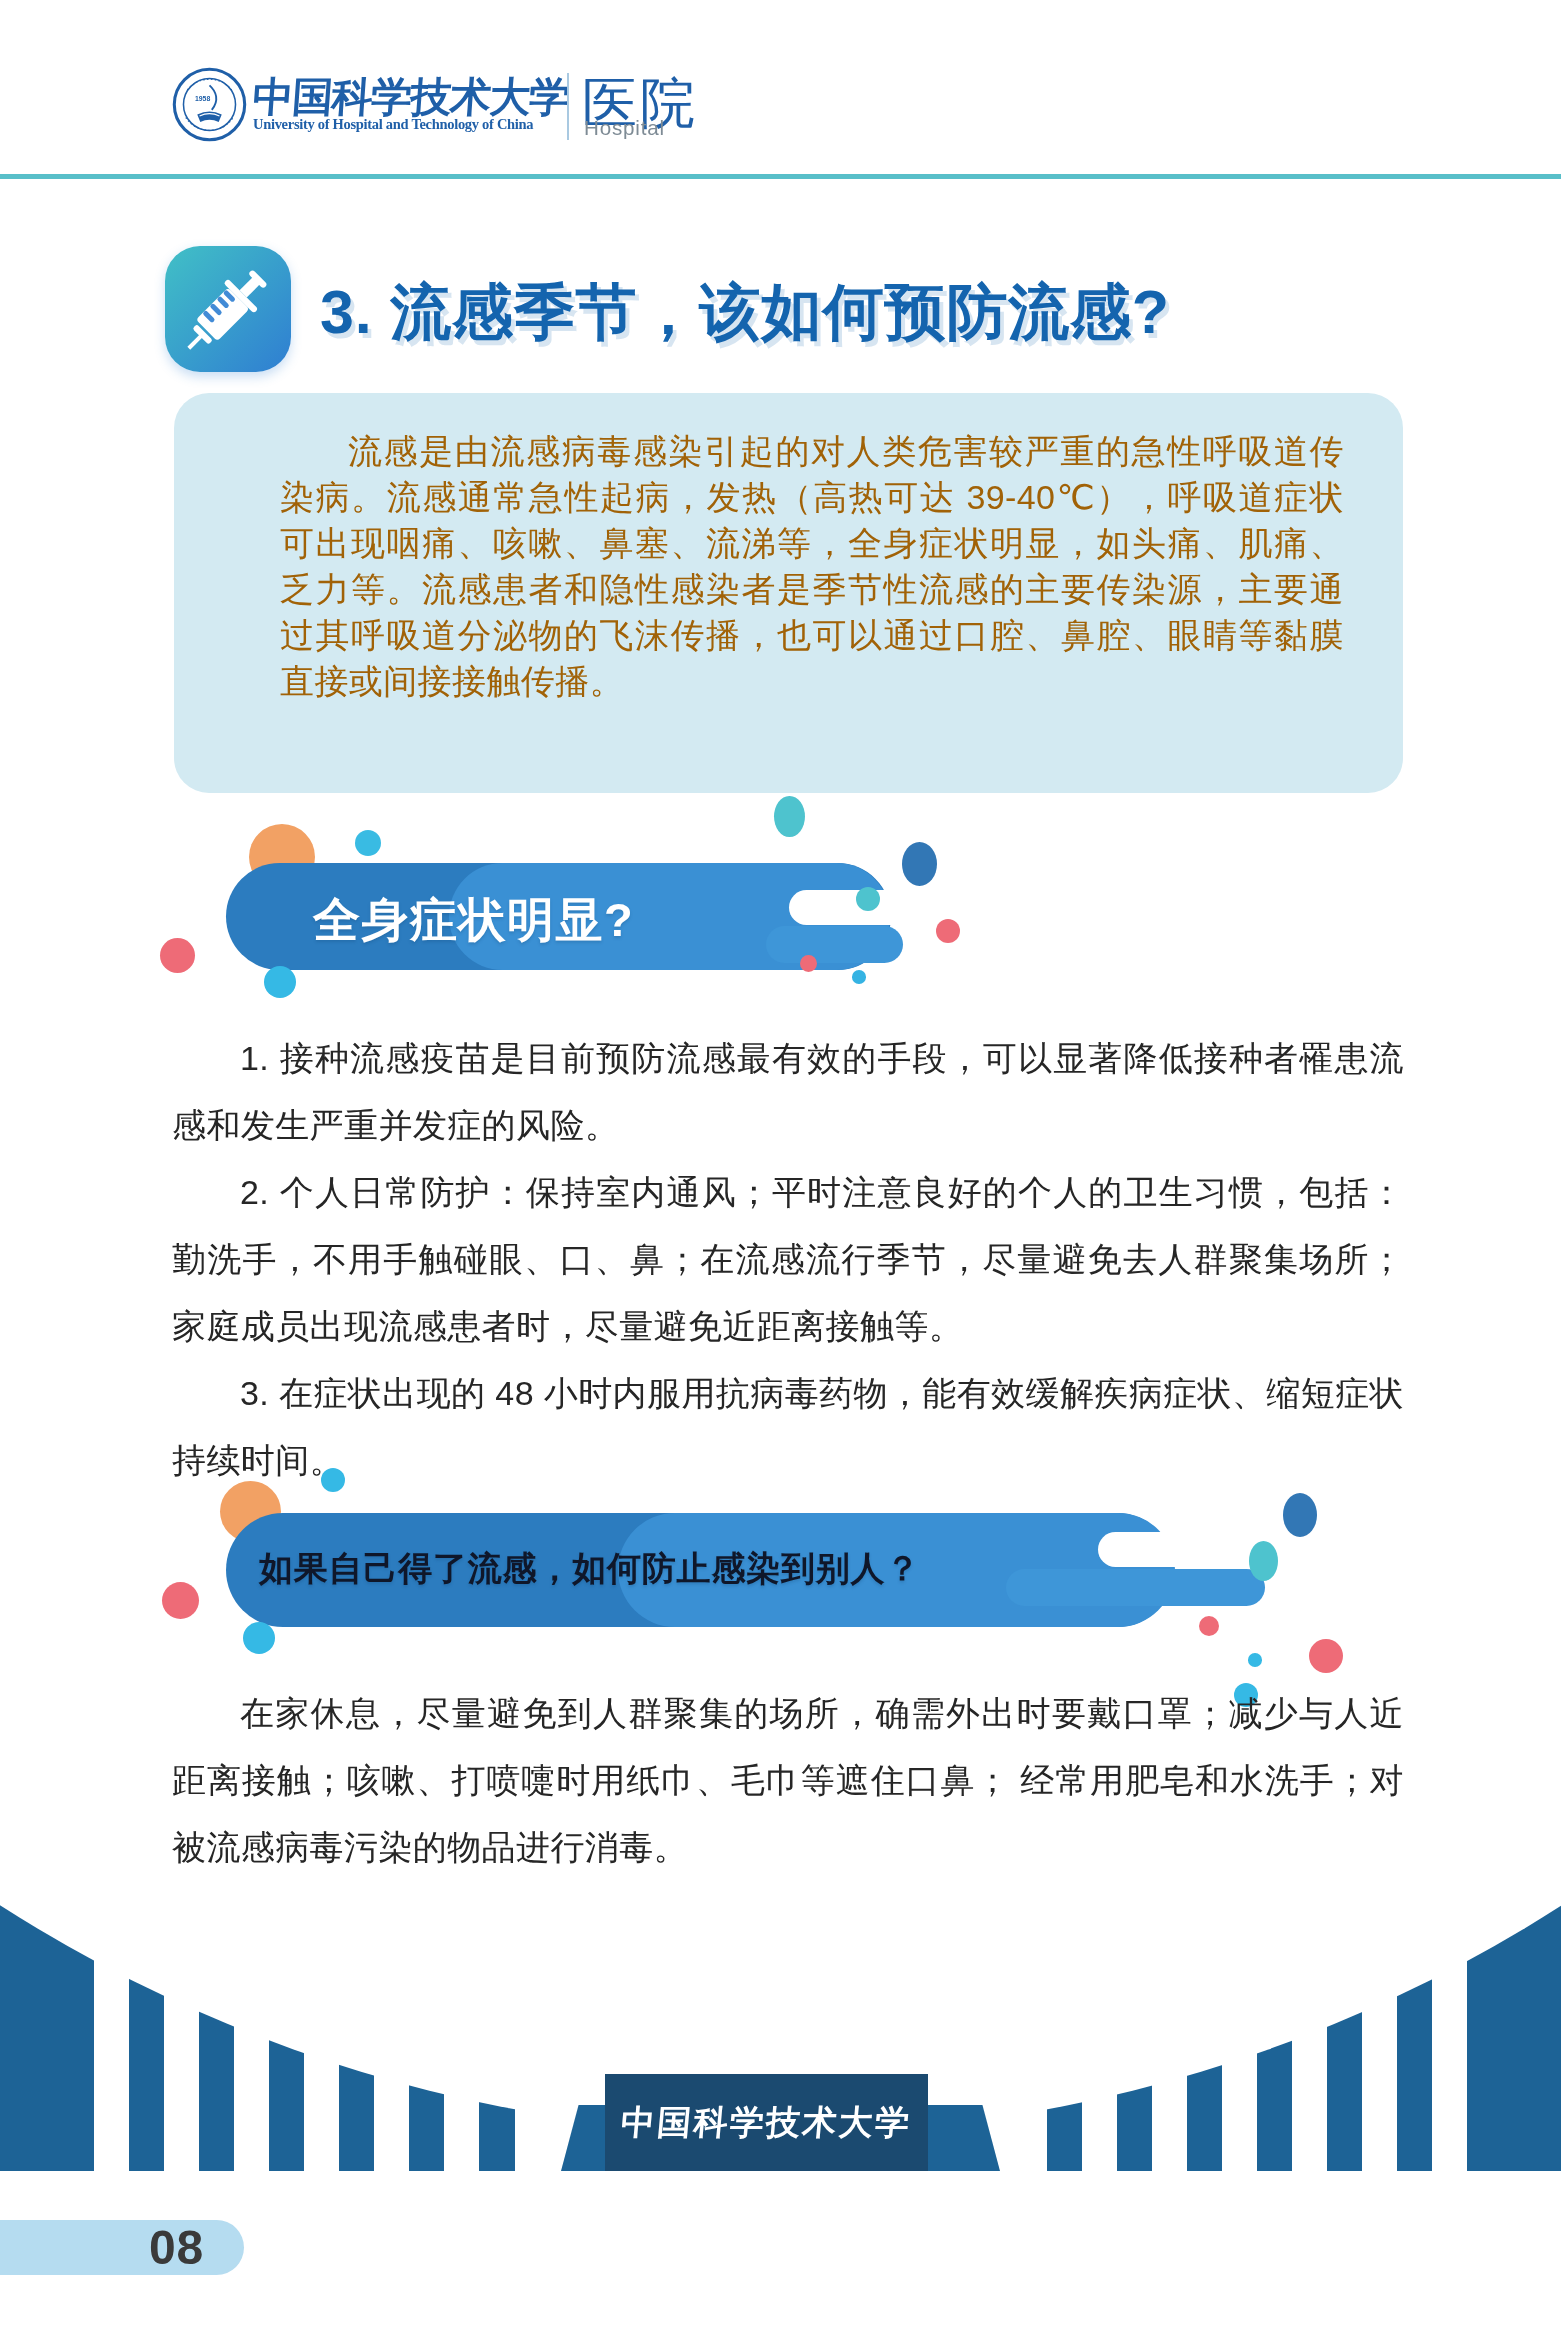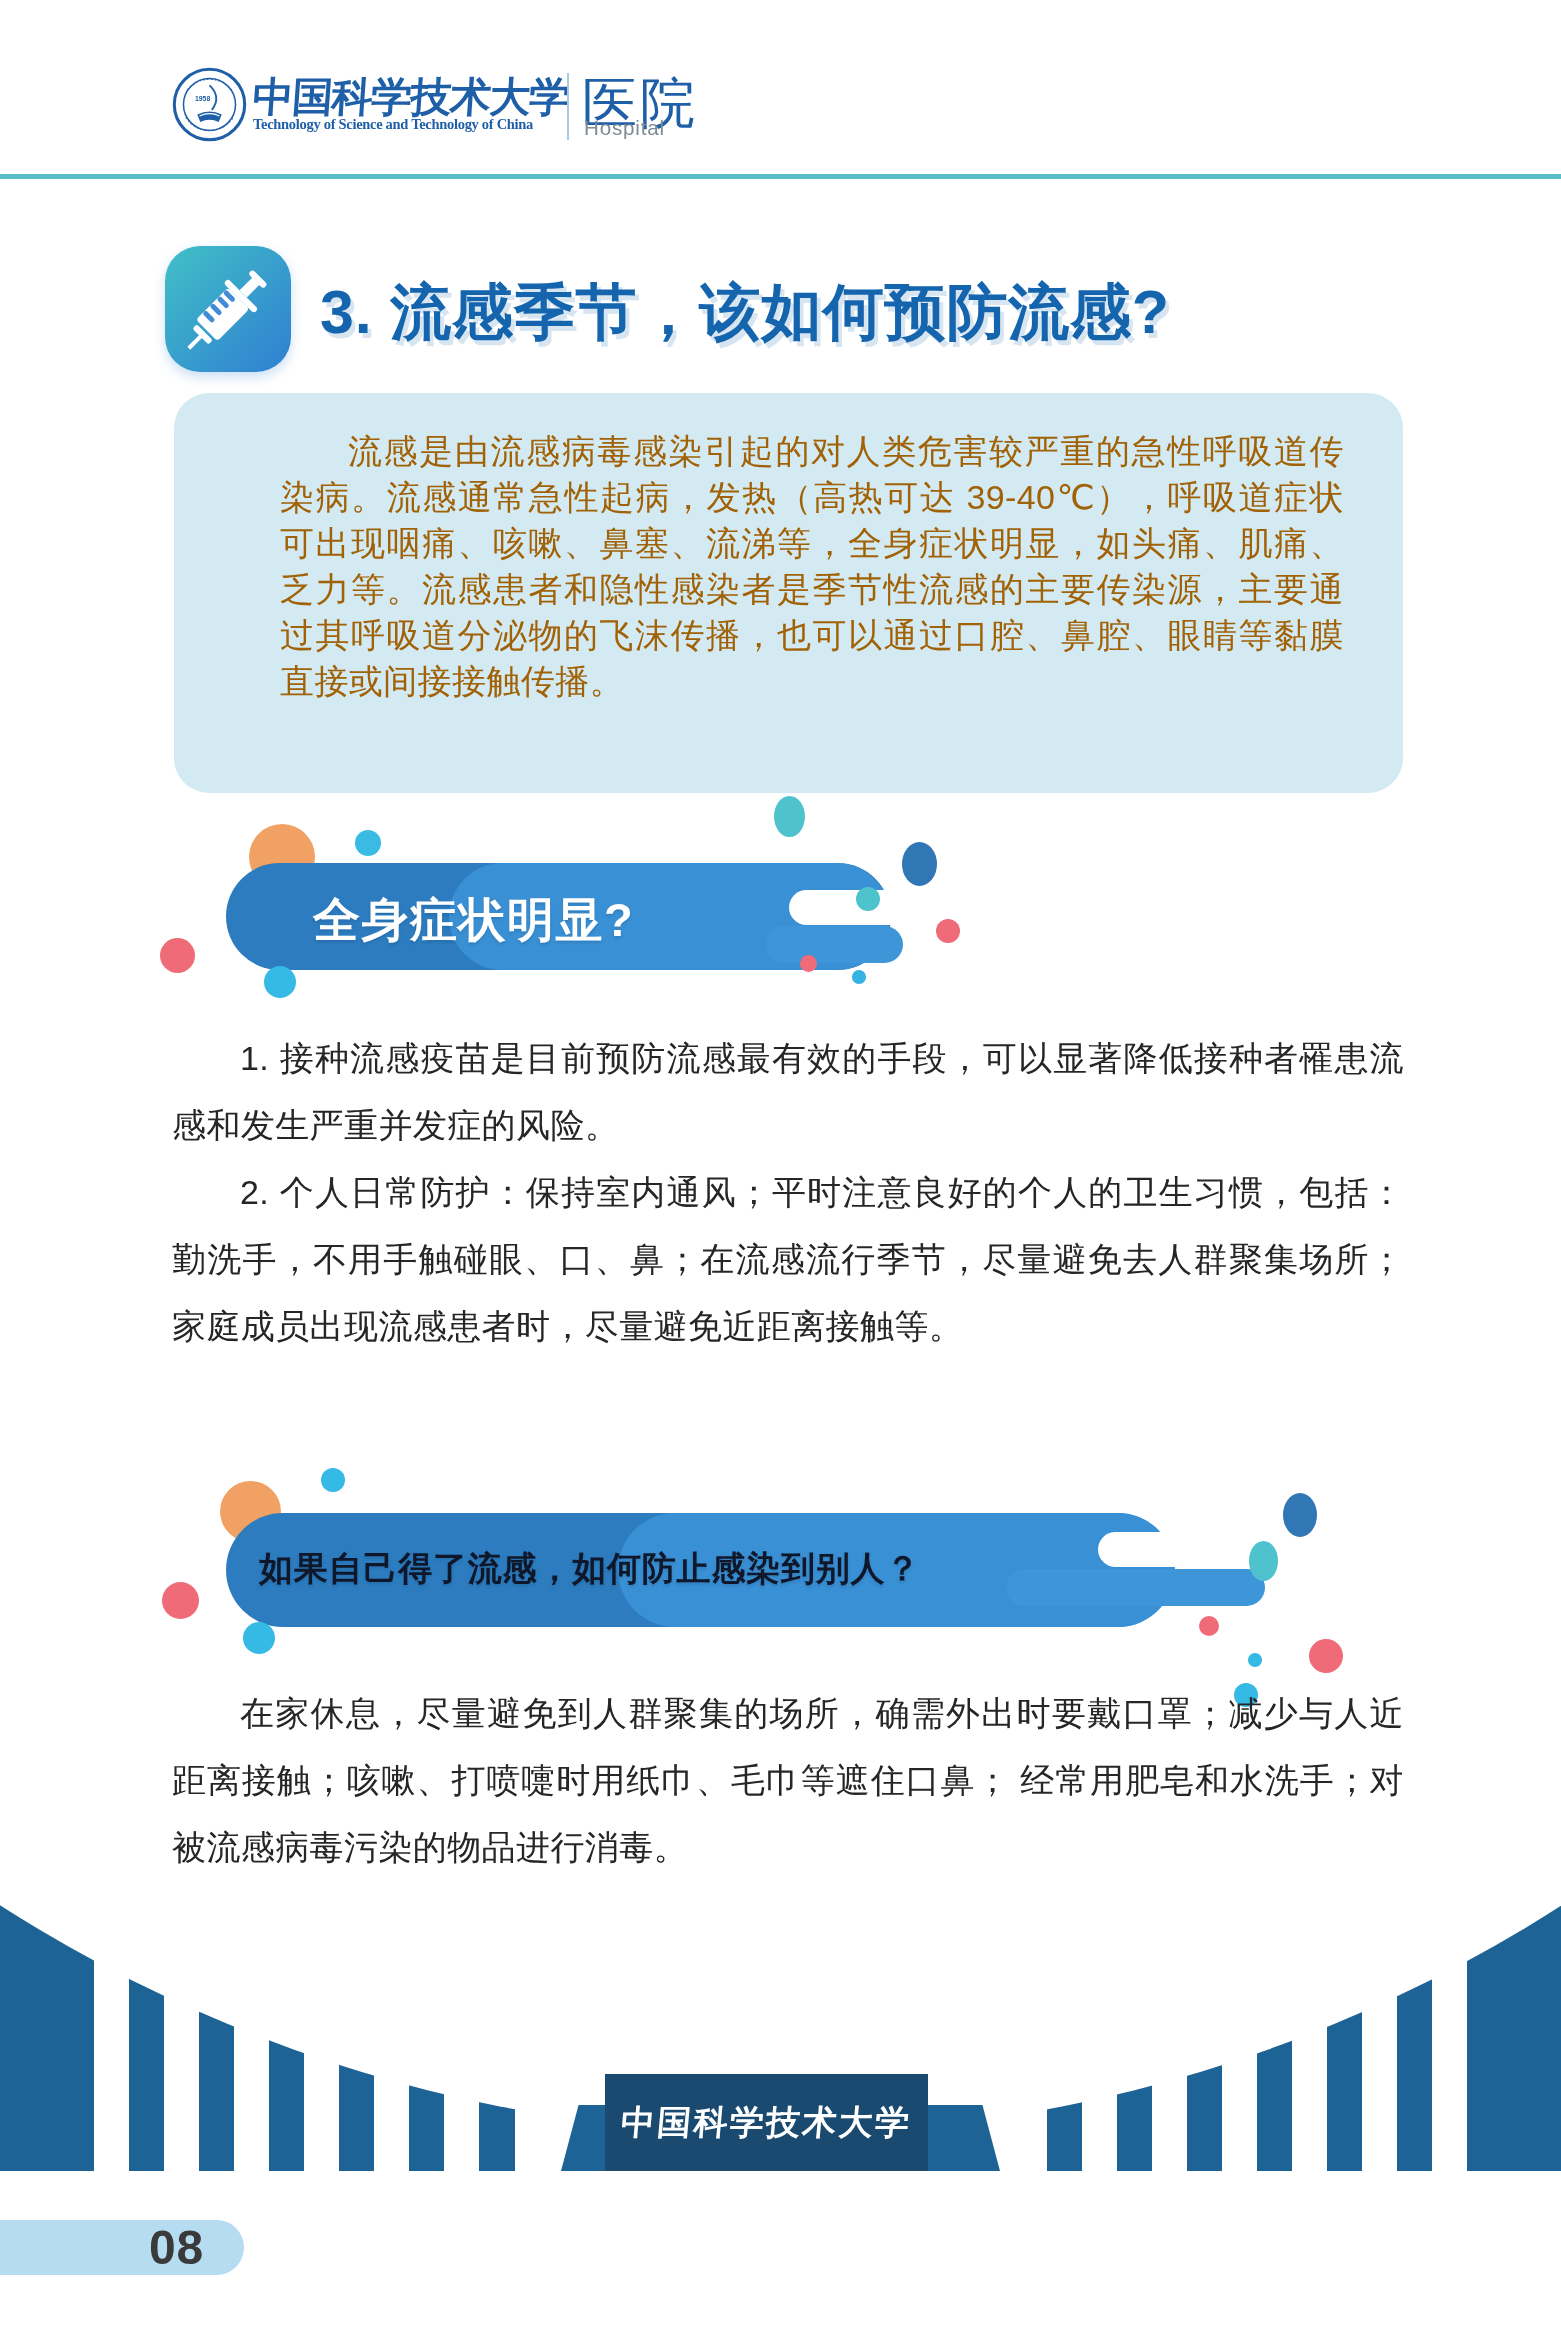--- a/index.html
+++ b/index.html
@@ -107,21 +107,21 @@
     <circle cx="49" cy="49" r="46" fill="#ffffff" stroke="#1f5fa8" stroke-width="4"></circle>
     <circle cx="49" cy="49" r="34" fill="#ffffff" stroke="#1f5fa8" stroke-width="2"></circle>
     <path d="M20 30 A37 37 0 0 1 78 30" fill="none" stroke="#1f5fa8" stroke-width="1.5" stroke-dasharray="2 3"></path>
     <path d="M18 66 A37 37 0 0 0 80 66" fill="none" stroke="#1f5fa8" stroke-width="1.5" stroke-dasharray="2 3"></path>
     <text x="30" y="44" font-size="9" fill="#1f5fa8" font-weight="bold">1958</text>
     <path d="M49 24 C58 32 62 44 52 56" fill="none" stroke="#1f5fa8" stroke-width="2.5"></path>
     <path d="M33 62 Q49 54 65 62 L61 72 Q49 66 37 72 Z" fill="#1f5fa8"></path>
     <path d="M36 64 Q49 58 62 64" fill="none" stroke="#ffffff" stroke-width="1.5"></path>
   </svg>
   <div class="abs brand-cn">中国科学技术大学</div>
-  <div class="abs brand-en">Technology of Science and Technology of China</div>
+  <div class="abs brand-en">University of Hospital and Technology of China</div>
   <div class="abs hdr-sep"></div>
   <div class="abs org-cn">医院</div>
   <div class="abs org-en">Hospital</div>
   <div class="abs teal-rule"></div>
 </div>
 
 <div class="abs title-icon">
   <svg width="126" height="126" viewBox="0 0 100 100">
     <g transform="rotate(225 50 50)" fill="#ffffff">
       <rect x="48.4" y="6" width="3.2" height="15"></rect>
@@ -179,20 +179,21 @@
 <div class="abs dot" style="left:856px;top:887px;width:24.4px;height:24.4px;background:#4ec3ce;"></div>
 <div class="abs dot" style="left:936px;top:919px;width:24.4px;height:24.4px;background:#ee6b77;"></div>
 <div class="abs dot" style="left:800px;top:955px;width:17px;height:17px;background:#ee6b77;"></div>
 <div class="abs dot" style="left:852px;top:970px;width:13.7px;height:13.7px;background:#35b3e3;"></div>
 <div class="abs dot" style="left:160px;top:938px;width:35px;height:35px;background:#ee6b77;"></div>
 <div class="abs dot" style="left:264px;top:966px;width:32px;height:32px;background:#35b9e5;"></div>
 
 <div class="abs body-block list-block">
   <p>1. 接种流感疫苗是目前预防流感最有效的手段，可以显著降低接种者罹患流感和发生严重并发症的风险。</p>
   <p>2. 个人日常防护：保持室内通风；平时注意良好的个人的卫生习惯，包括：勤洗手，不用手触碰眼、口、鼻；在流感流行季节，尽量避免去人群聚集场所；家庭成员出现流感患者时，尽量避免近距离接触等。</p>
+  <p>3. 在症状出现的 48 小时内服用抗病毒药物，能有效缓解疾病症状、缩短症状持续时间。</p>
 </div>
 
 <div class="abs dot" style="left:321px;top:1468px;width:24.4px;height:24.4px;background:#35b9e5;"></div>
 <div class="abs dot" style="left:220px;top:1481px;width:61px;height:61px;background:#f2a164;"></div>
 <div class="abs pill banner2-base"></div>
 <div class="abs pill banner2-over"></div>
 <div class="abs pill banner2-slot"></div>
 <div class="abs pill banner2-tongue"></div>
 <div class="abs banner2-text">如果自己得了流感，如何防止感染到别人？</div>
 <div class="abs dot" style="left:162px;top:1582px;width:37px;height:37px;background:#ee6b77;"></div>

